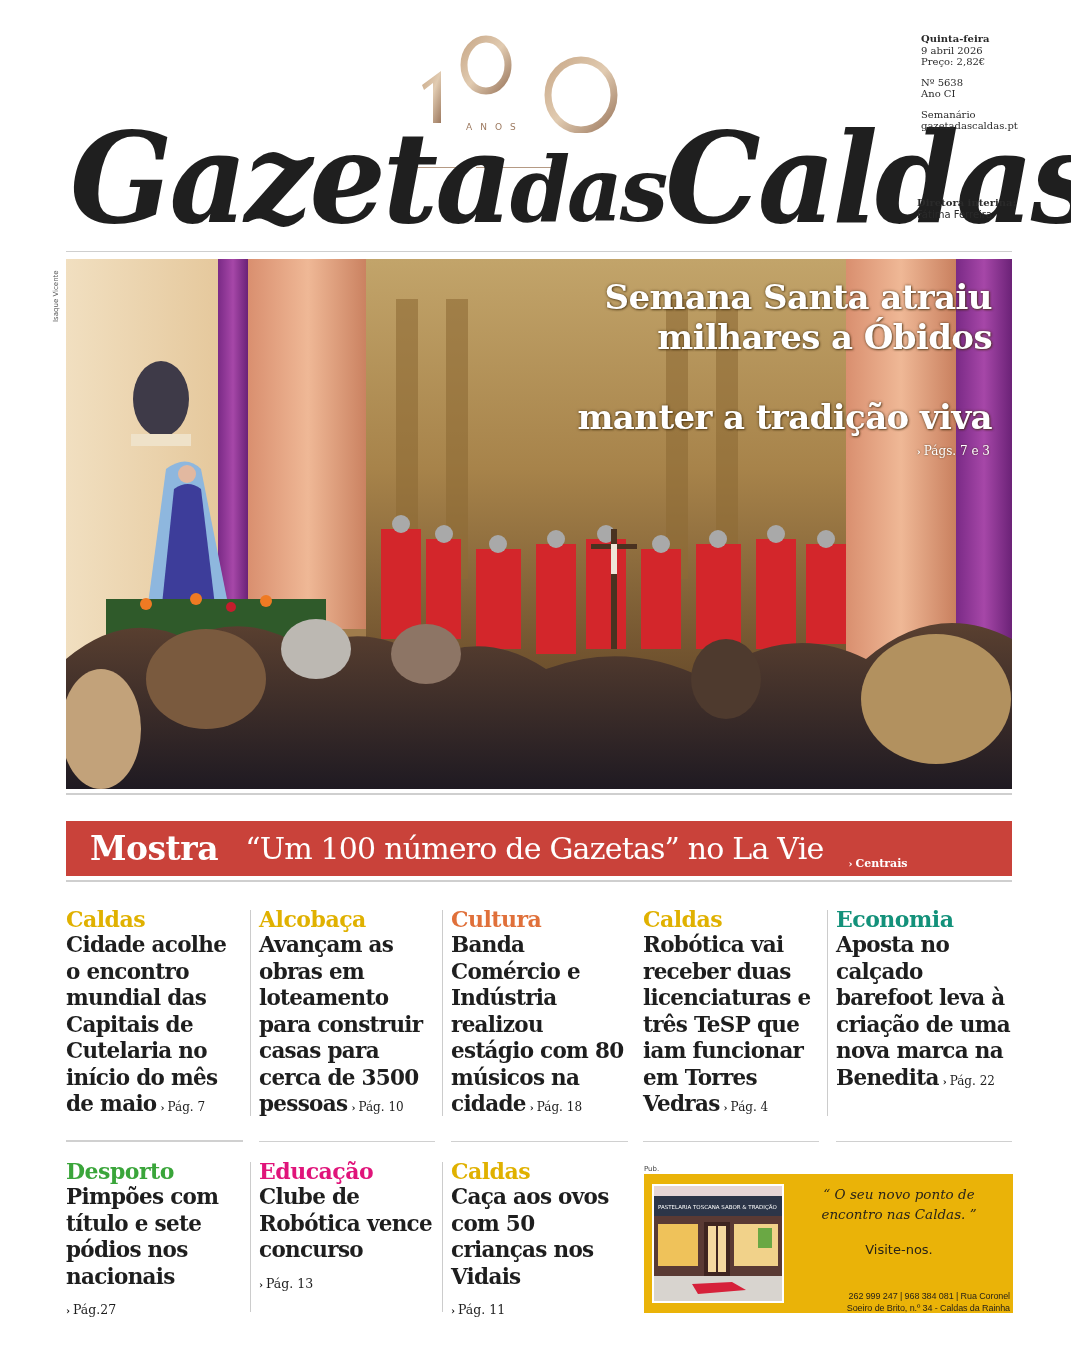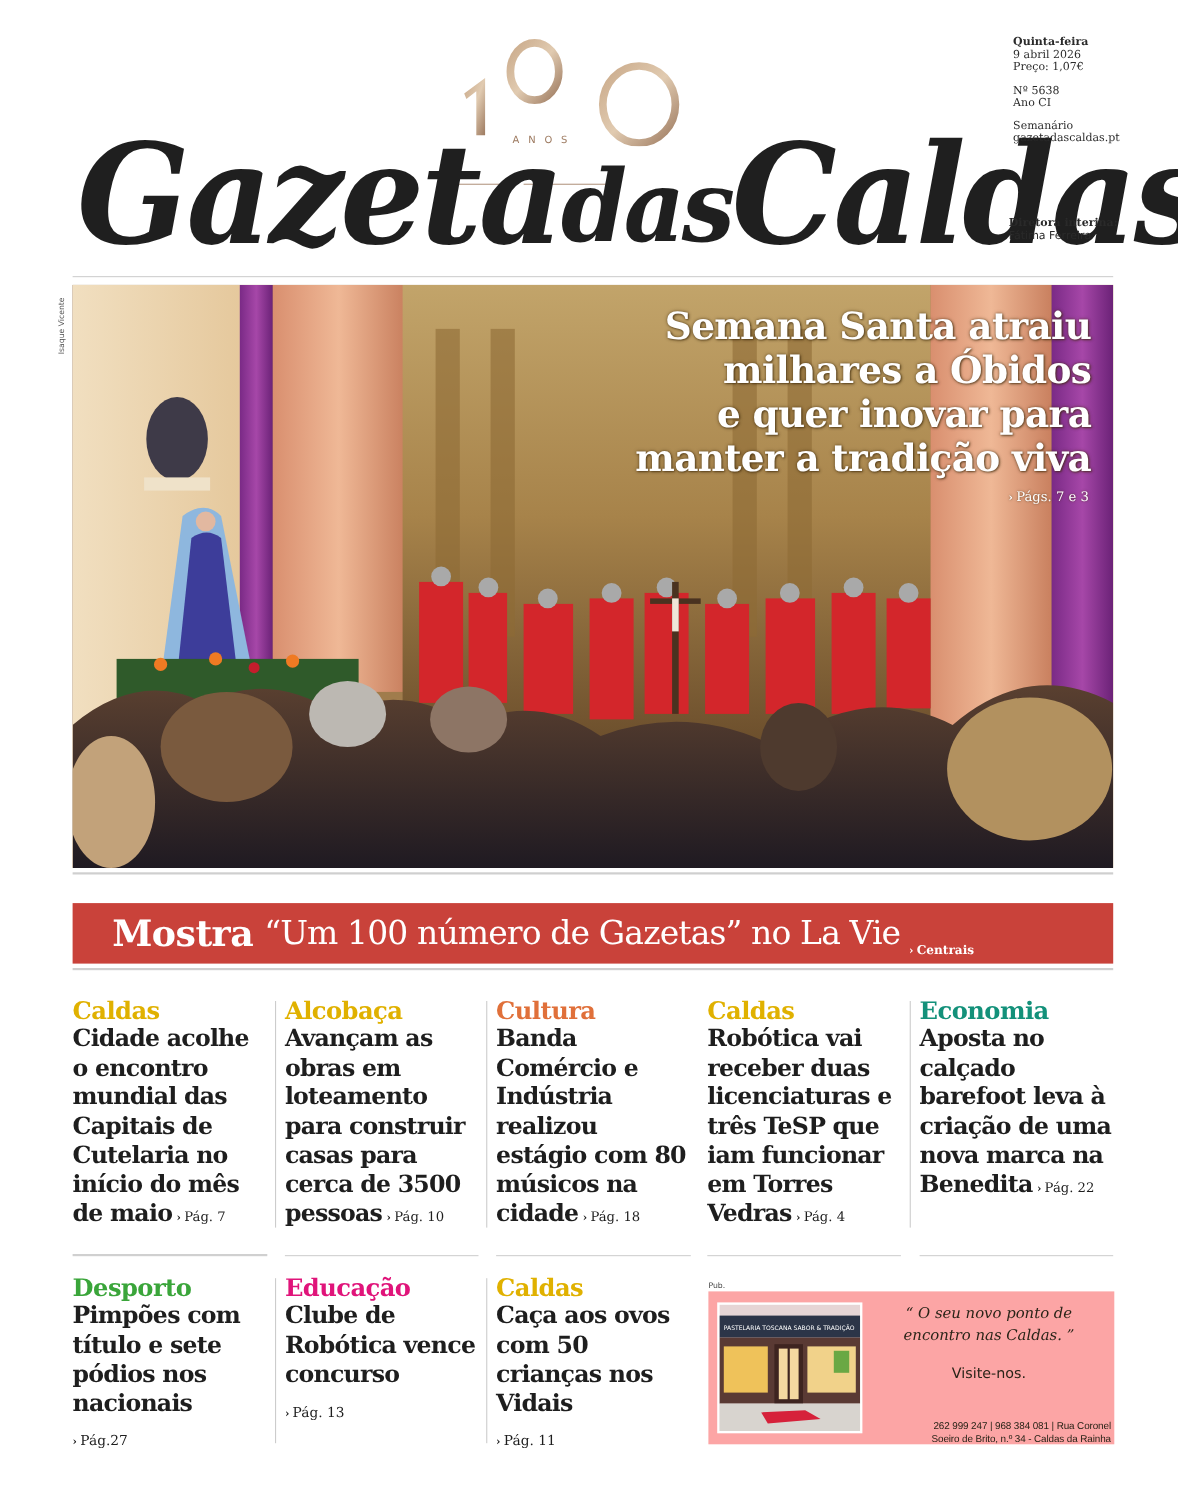--- a/index.html
+++ b/index.html
@@ -57,21 +57,21 @@
   .hero-pages {
     position: absolute; right: 22px; top: 185px;
     font-family: "DejaVu Serif", serif; font-size: 12px; color: #ffffff;
     text-shadow: 0 0 2px rgba(60,40,10,0.8);
   }
 
   
   .banner {
     position: absolute; left: 66px; top: 821px; width: 946px; height: 55px;
     background: #c9423a; color: #ffffff; display: flex; align-items: center;
-    padding-left: 36px; white-space: nowrap;
+    padding-left: 24px; white-space: nowrap; gap: 17px;
   }
   .banner .kicker { font-family: "DejaVu Serif", serif; font-weight: bold; font-size: 33px; letter-spacing: -0.5px; margin-right: 10px; }
   .banner .title { font-family: "DejaVu Serif", serif; font-size: 30px; letter-spacing: -0.8px; }
   .banner .pages { font-family: "DejaVu Serif", serif; font-weight: bold; font-size: 11px; margin-left: 8px; margin-top: 30px; }
 
   
   .story { position: absolute; width: 180px; }
   .story .section {
     font-family: "DejaVu Serif", serif; font-weight: bold; font-size: 22px; line-height: 26px; letter-spacing: -0.5px;
   }
@@ -81,21 +81,21 @@
   }
   .story .pg { font-family: "DejaVu Serif", serif; font-weight: normal; font-size: 12px; letter-spacing: 0; margin-left: 4px; }
   .story .pg-block { font-family: "DejaVu Serif", serif; font-size: 12.5px; margin-top: 12px; }
   .chev { font-size: 10px; font-weight: bold; margin-right: 3px; }
   .vsep { position: absolute; width: 1px; background: #cccccc; }
   .hsep { position: absolute; height: 2px; background: #d0d0d0; }
 
   
   .pub-label { position: absolute; left: 644px; top: 1165px; font-family: "DejaVu Sans", sans-serif; font-size: 7px; color: #444; }
   .ad {
-    position: absolute; left: 644px; top: 1174px; width: 369px; height: 139px; background: #fca5a5;
+    position: absolute; left: 644px; top: 1174px; width: 369px; height: 139px; background: #eab308;
   }
   .ad-photo { position: absolute; left: 8px; top: 10px; width: 132px; height: 119px; background: #fff; padding: 2px; }
   .ad-photo svg { width: 128px; height: 115px; display: block; }
   .ad-slogan {
     position: absolute; left: 148px; top: 10px; width: 214px; text-align: center;
     font-family: "DejaVu Serif", serif; font-style: italic; font-size: 13.5px; line-height: 20px; color: #2a2418;
   }
   .ad-cta { position: absolute; left: 148px; top: 68px; width: 214px; text-align: center; font-family: "DejaVu Sans", sans-serif; font-size: 13px; color: #2a2418; }
   .ad-contact {
     position: absolute; left: 144px; top: 116px; width: 222px; text-align: right;
@@ -130,21 +130,21 @@
     <span class="word-gazeta">Gazeta</span>
     <span class="word-das">das</span>
     <span class="word-caldas">Caldas</span>
   </div>
 </header>
 
 <aside class="edition-info">
   <div class="block">
     <div class="day">Quinta-feira</div>
     <div>9 abril 2026</div>
-    <div>Preço: 1,07€</div>
+    <div>Preço: 2,82€</div>
   </div>
   <div class="block">
     <div>Nº 5638</div>
     <div>Ano CI</div>
   </div>
   <div class="block">
     <div>Semanário</div>
     <div>gazetadascaldas.pt</div>
   </div>
 </aside>
@@ -247,21 +247,21 @@
     <ellipse cx="250" cy="390" rx="35" ry="30" fill="#bcb8b2"></ellipse>
     <ellipse cx="360" cy="395" rx="35" ry="30" fill="#8d7565"></ellipse>
     <ellipse cx="660" cy="420" rx="35" ry="40" fill="#4e3a2e"></ellipse>
     <ellipse cx="870" cy="440" rx="75" ry="65" fill="#b2915f"></ellipse>
     <ellipse cx="35" cy="470" rx="40" ry="60" fill="#c2a27a"></ellipse>
   </svg>
 
   <h1 class="hero-headline">
     <span>Semana Santa atraiu</span><br>
     <span>milhares a Óbidos</span><br>
-    <span>e quer inovar para</span><br>
+    <br>
     <span>manter a tradição viva</span>
   </h1>
   <div class="hero-pages">
     <span class="chev">›</span><span>Págs. 7 e 3</span>
   </div>
 </section>
 
 <div class="rule" style="top:793px;height:2px;"></div>
 
 <div class="banner">

